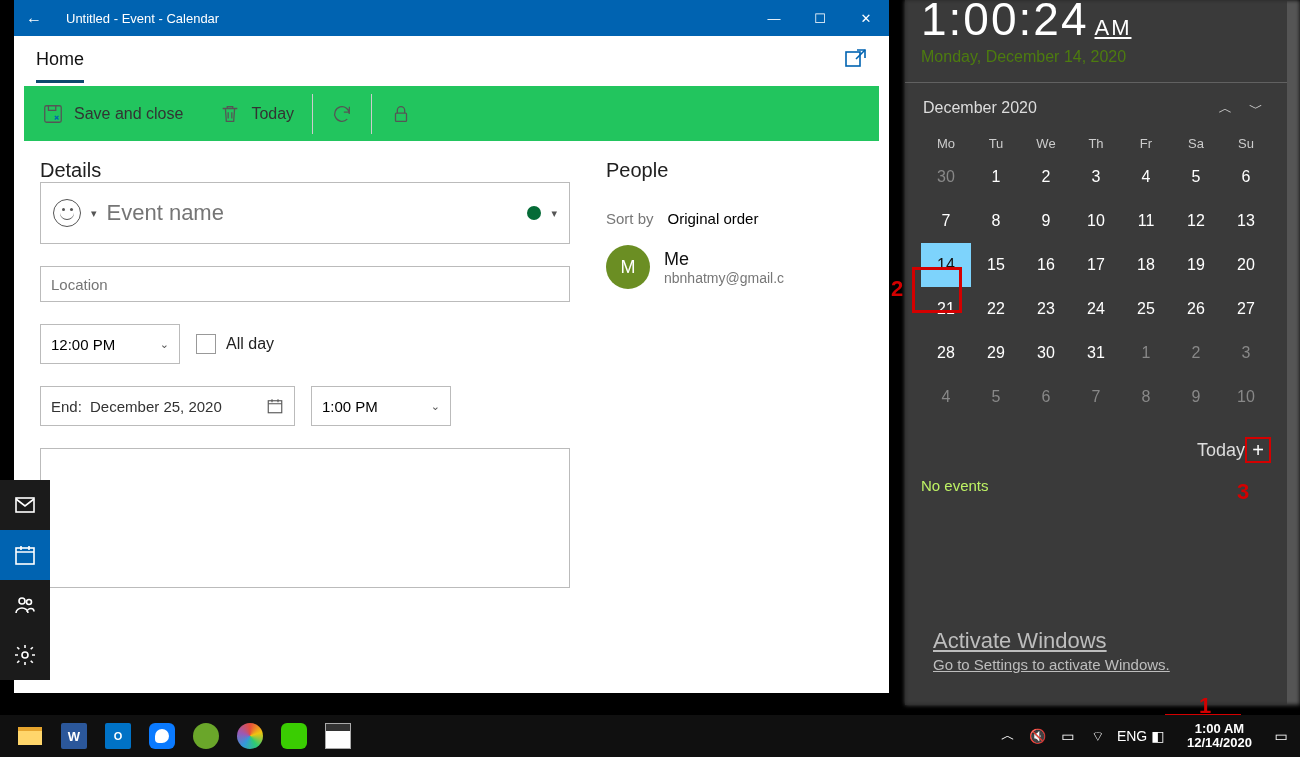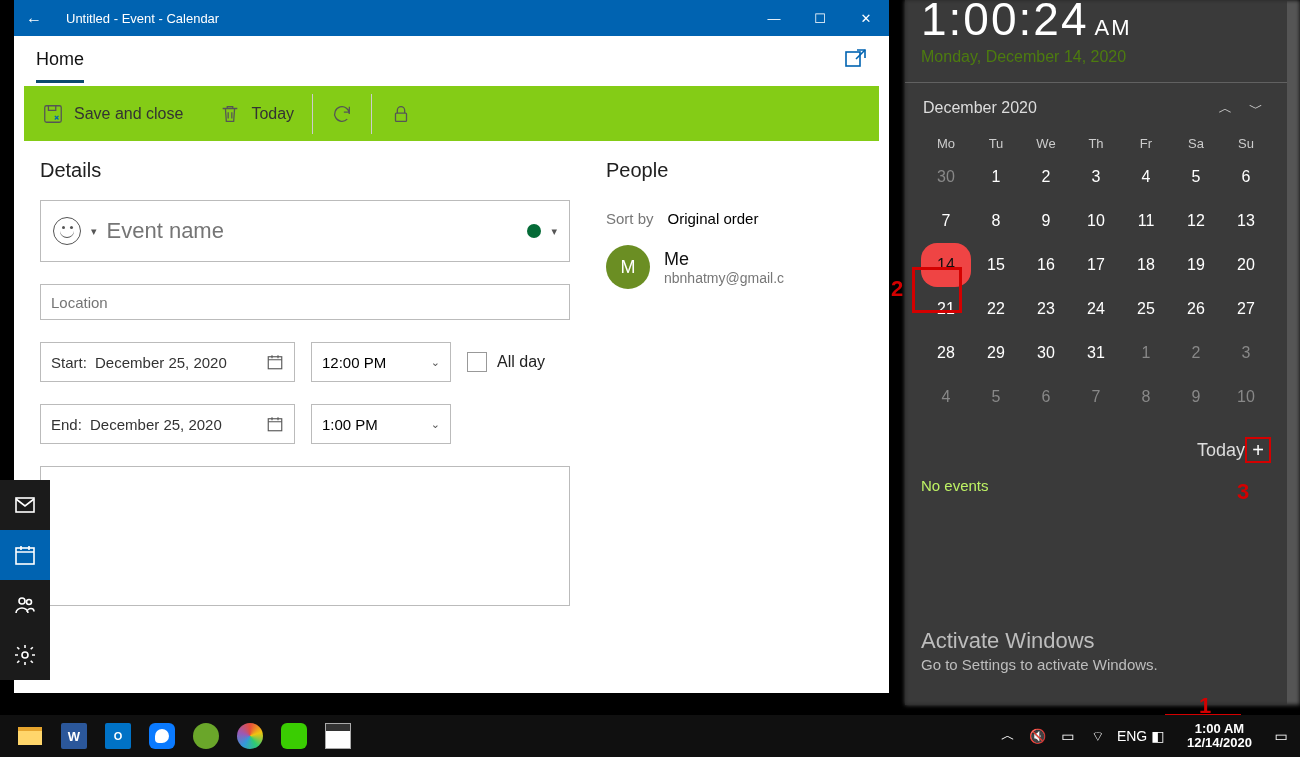--- a/index.html
+++ b/index.html
@@ -8,28 +8,28 @@
 
 .cal-window { position:absolute; left:14px; top:0; width:875px; height:693px; background:#fff; box-shadow:0 0 6px rgba(0,0,0,.3); }
 .titlebar { height:36px; background:#0063B1; color:#fff; display:flex; align-items:center; padding-left:8px; font-size:13px; }
 .titlebar .back { width:24px; text-align:center; font-size:16px; cursor:pointer; }
 .titlebar .title { margin-left:20px; flex:1; }
 .win-ctrls { display:flex; }
 .win-ctrls div { width:46px; height:36px; display:flex; align-items:center; justify-content:center; font-size:13px; cursor:pointer; }
 .tabbar { height:50px; display:flex; align-items:center; padding:0 22px; justify-content:space-between; }
 .tabbar .home { font-size:18px; color:#111; padding:10px 0; border-bottom:3px solid #0c4a6e; }
 .popout svg { width:24px; height:24px; }
-.ribbon { margin:0 10px; height:55px; background:#84cc16; display:flex; align-items:center; }
+.ribbon { margin:0 10px; height:55px; background:#22c55e; display:flex; align-items:center; }
 .ribbon .btn { display:flex; align-items:center; padding:0 18px; height:55px; font-size:16px; color:#333; cursor:pointer; }
 .ribbon .sep { width:1px; height:40px; background:#ccc; }
 .ribbon svg { width:22px; height:22px; margin-right:10px; stroke:#555; fill:none; stroke-width:1.4; }
 .ribbon .icon-only svg { margin-right:0; }
 .body { padding:18px 26px 0 26px; display:flex; gap:36px; }
 .details { width:530px; }
-.details h3 { font-weight:400; font-size:20px; color:#202020; margin-bottom:18px; }
+.details h3 { font-weight:400; font-size:20px; color:#202020; }
 .event-name { border:1px solid #bbb; height:62px; display:flex; align-items:center; padding:0 12px; gap:10px; }
 .event-name .emoji { width:28px; height:28px; border:1.6px solid #555; border-radius:50%; display:flex; align-items:center; justify-content:center; font-size:14px; color:#555; position:relative; }
 .event-name .emoji::after{content:"";position:absolute;bottom:6px;left:6px;right:6px;height:6px;border-bottom:1.6px solid #555;border-radius:0 0 10px 10px;}
 .event-name .emoji::before{content:"";position:absolute;top:8px;left:8px;width:3px;height:3px;background:#555;border-radius:50%;box-shadow:8px 0 0 #555;}
 .event-name .chev { font-size:11px; color:#555; }
 .event-name input { flex:1; border:none; outline:none; font-size:22px; color:#14532d; }
 .event-name .dot { width:14px; height:14px; background:#056b37; border-radius:50%; }
 .location { margin-top:22px; }
 .location input { width:100%; height:36px; border:1px solid #bbb; padding:0 10px; font-size:15px; color:#666; outline:none; }
 .row { display:flex; align-items:center; gap:16px; margin-top:22px; }
@@ -52,35 +52,35 @@
 
 .leftbar { position:absolute; left:0; top:480px; width:50px; display:flex; flex-direction:column; gap:0; }
 .leftbar div { width:50px; height:50px; display:flex; align-items:center; justify-content:center; background:#1b1b1b; color:#fff; }
 .leftbar div.active { background:#0063B1; }
 .leftbar svg { width:24px; height:24px; stroke:#fff; fill:none; stroke-width:1.6; }
 
 
 .flyout { position:absolute; right:13px; top:0; width:382px; height:705px; background:rgba(48,48,48,.72); color:#ddd; padding:0 16px 0 16px; }
 .bgblur { position:absolute; right:0; top:0; width:395px; height:705px; background:#555; filter:blur(2px); }
 .clock-big { font-size:46px; font-weight:300; color:#fff; letter-spacing:2px; margin-top:-8px;}
-.clock-big .ampm { font-size:22px; margin-left:6px; }
+.clock-big .ampm { font-size:22px; margin-left:6px;text-decoration:underline; }
 .datestr { color:#4d7c0f; font-size:16px; margin-top:2px; }
 .flyout hr { border:none; border-top:1px solid rgba(255,255,255,.2); margin:16px -16px; }
 .monthrow { display:flex; justify-content:space-between; font-size:16px; padding:0 2px;gap:28px; }
 .monthrow .arrows span { display:inline-block; width:26px; text-align:center; cursor:pointer; color:#ccc; font-size:14px;}
 .cal-grid { margin-top:14px; }
 .cal-grid .dow, .cal-grid .wk { display:grid; grid-template-columns:repeat(7,1fr); }
 .cal-grid .dow div { text-align:center; font-size:13px; color:#ccc; padding:4px 0; }
 .cal-grid .wk div { height:44px; display:flex; align-items:center; justify-content:center; font-size:16px; color:#fff; position:relative; }
 .cal-grid .wk div.dim { color:#888; }
-.cal-grid .wk div.today { background:#ef4444; color:#111; font-weight:500;border-radius:16px; }
+.cal-grid .wk div.today { background:#7dd3fc; color:#111; font-weight:500; }
 .today-hdr { display:flex; justify-content:flex-end; align-items:center; margin-top:18px; font-size:18px; }
 .plusbtn { width:26px; height:26px; display:flex; align-items:center; justify-content:center; border:2.5px solid #d40000; cursor:pointer; font-size:20px; color:#fff; position:relative;}
 .noevt { margin-top:14px; color:#bef264; font-size:15px; }
-.actwin { position:absolute; bottom:32px; left:0; right:0; padding:0 16px; color:#bdbdbd; }
+.actwin { position:absolute; bottom:32px; left:0; right:0; padding:0 28px; color:#bdbdbd;text-decoration:underline; }
 .actwin .t { font-size:22px; }
 .actwin .s { font-size:15px; margin-top:2px; }
 .redbox { position:absolute; border:3px solid #d40000; }
 .redlabel { position:absolute; color:#d40000; font-weight:700; font-size:22px; }
 
 
 .taskbar { position:absolute; left:0; bottom:0; width:1300px; height:42px; background:#101010; display:flex; align-items:center; padding:0 8px; color:#fff; font-size:12px; }
 .taskbar .ticon { width:44px; height:42px; display:flex; align-items:center; justify-content:center; cursor:pointer; }
 .taskbar .spacer { flex:1; }
 .tray { display:flex; align-items:center; gap:8px; }
@@ -163,27 +163,20 @@
         <input placeholder="Event name" style="">
         <span class="dot"></span>
         <span class="chev">▾</span>
       </div>
 
       <div class="location">
         <input placeholder="Location" style="">
       </div>
 
       <div class="row">
-        <div class="datebox">
-          <span><span class="lbl">Start:</span> <span>December 25, 2020</span></span>
-          <svg viewBox="0 0 24 24">
-              <rect x="3" y="5" width="18" height="16"></rect>
-              <path d="M3 9h18M8 3v4M16 3v4"></path>
-            </svg>
-        </div>
         <div class="timebox">
           <span>12:00 PM</span>
           <span class="chev">⌄</span>
         </div>
         <label class="allday">
           <span class="cb"></span>
           <span>All day</span>
         </label>
       </div>
 

